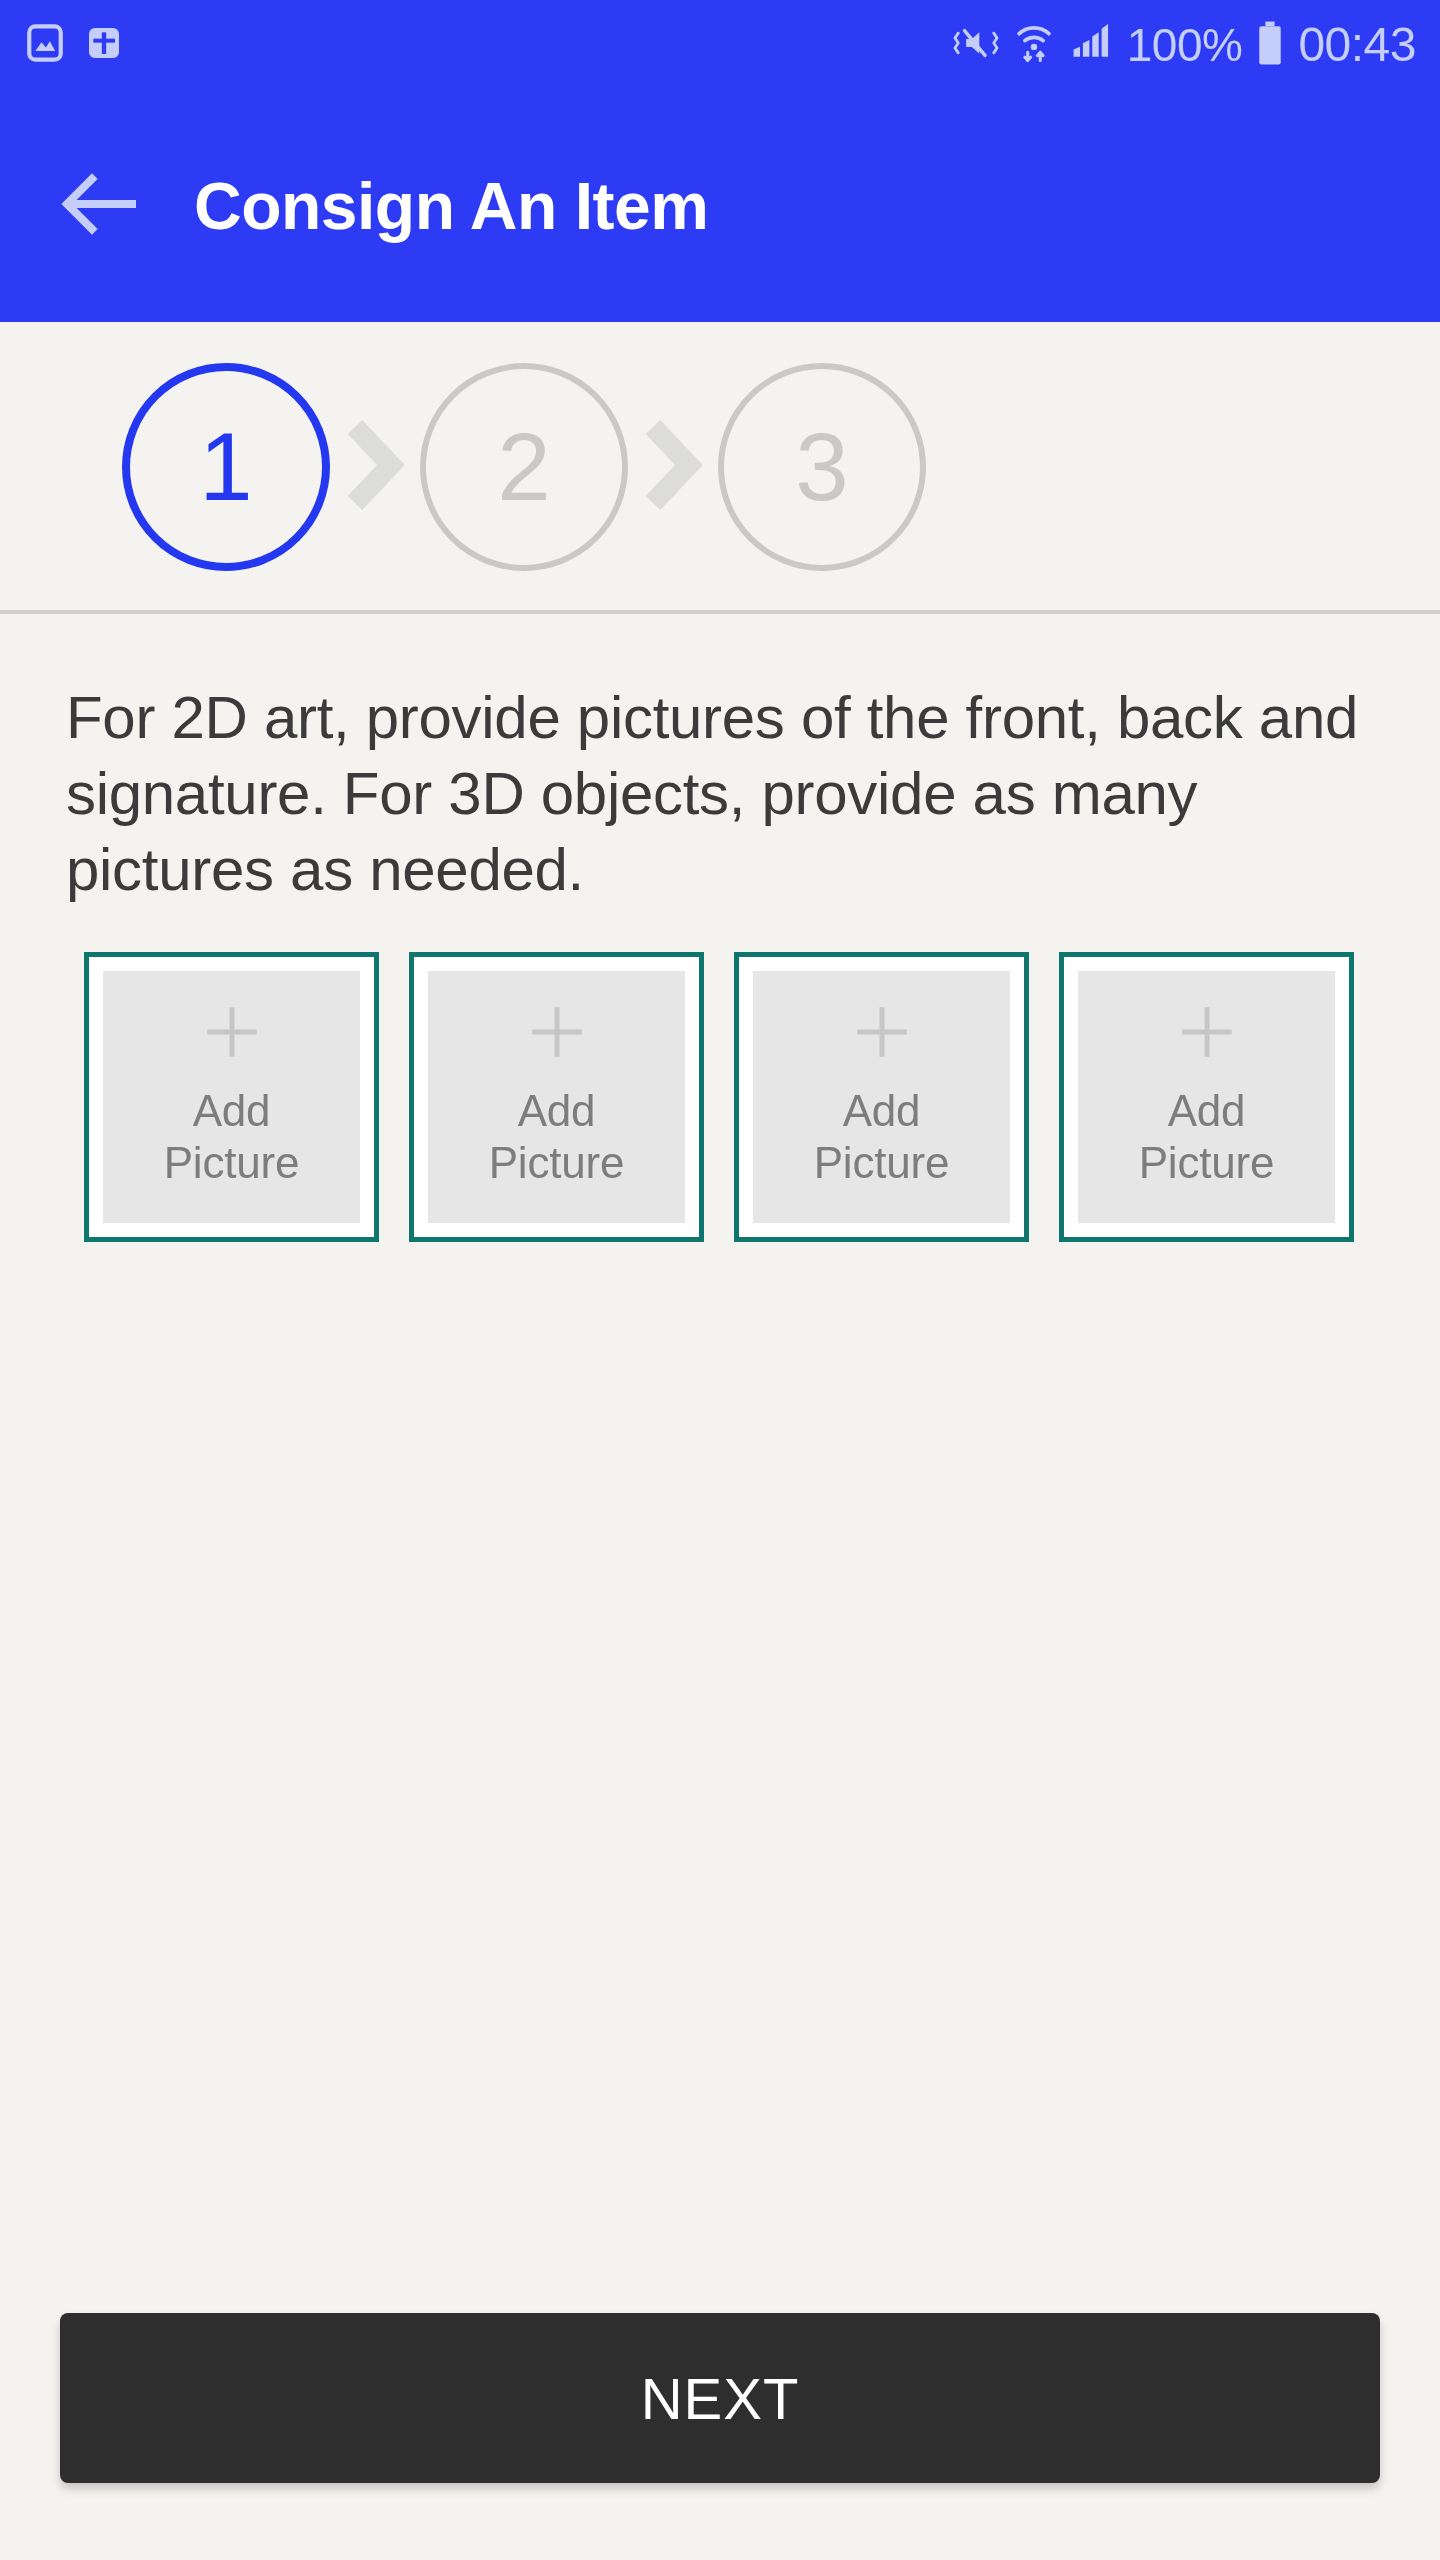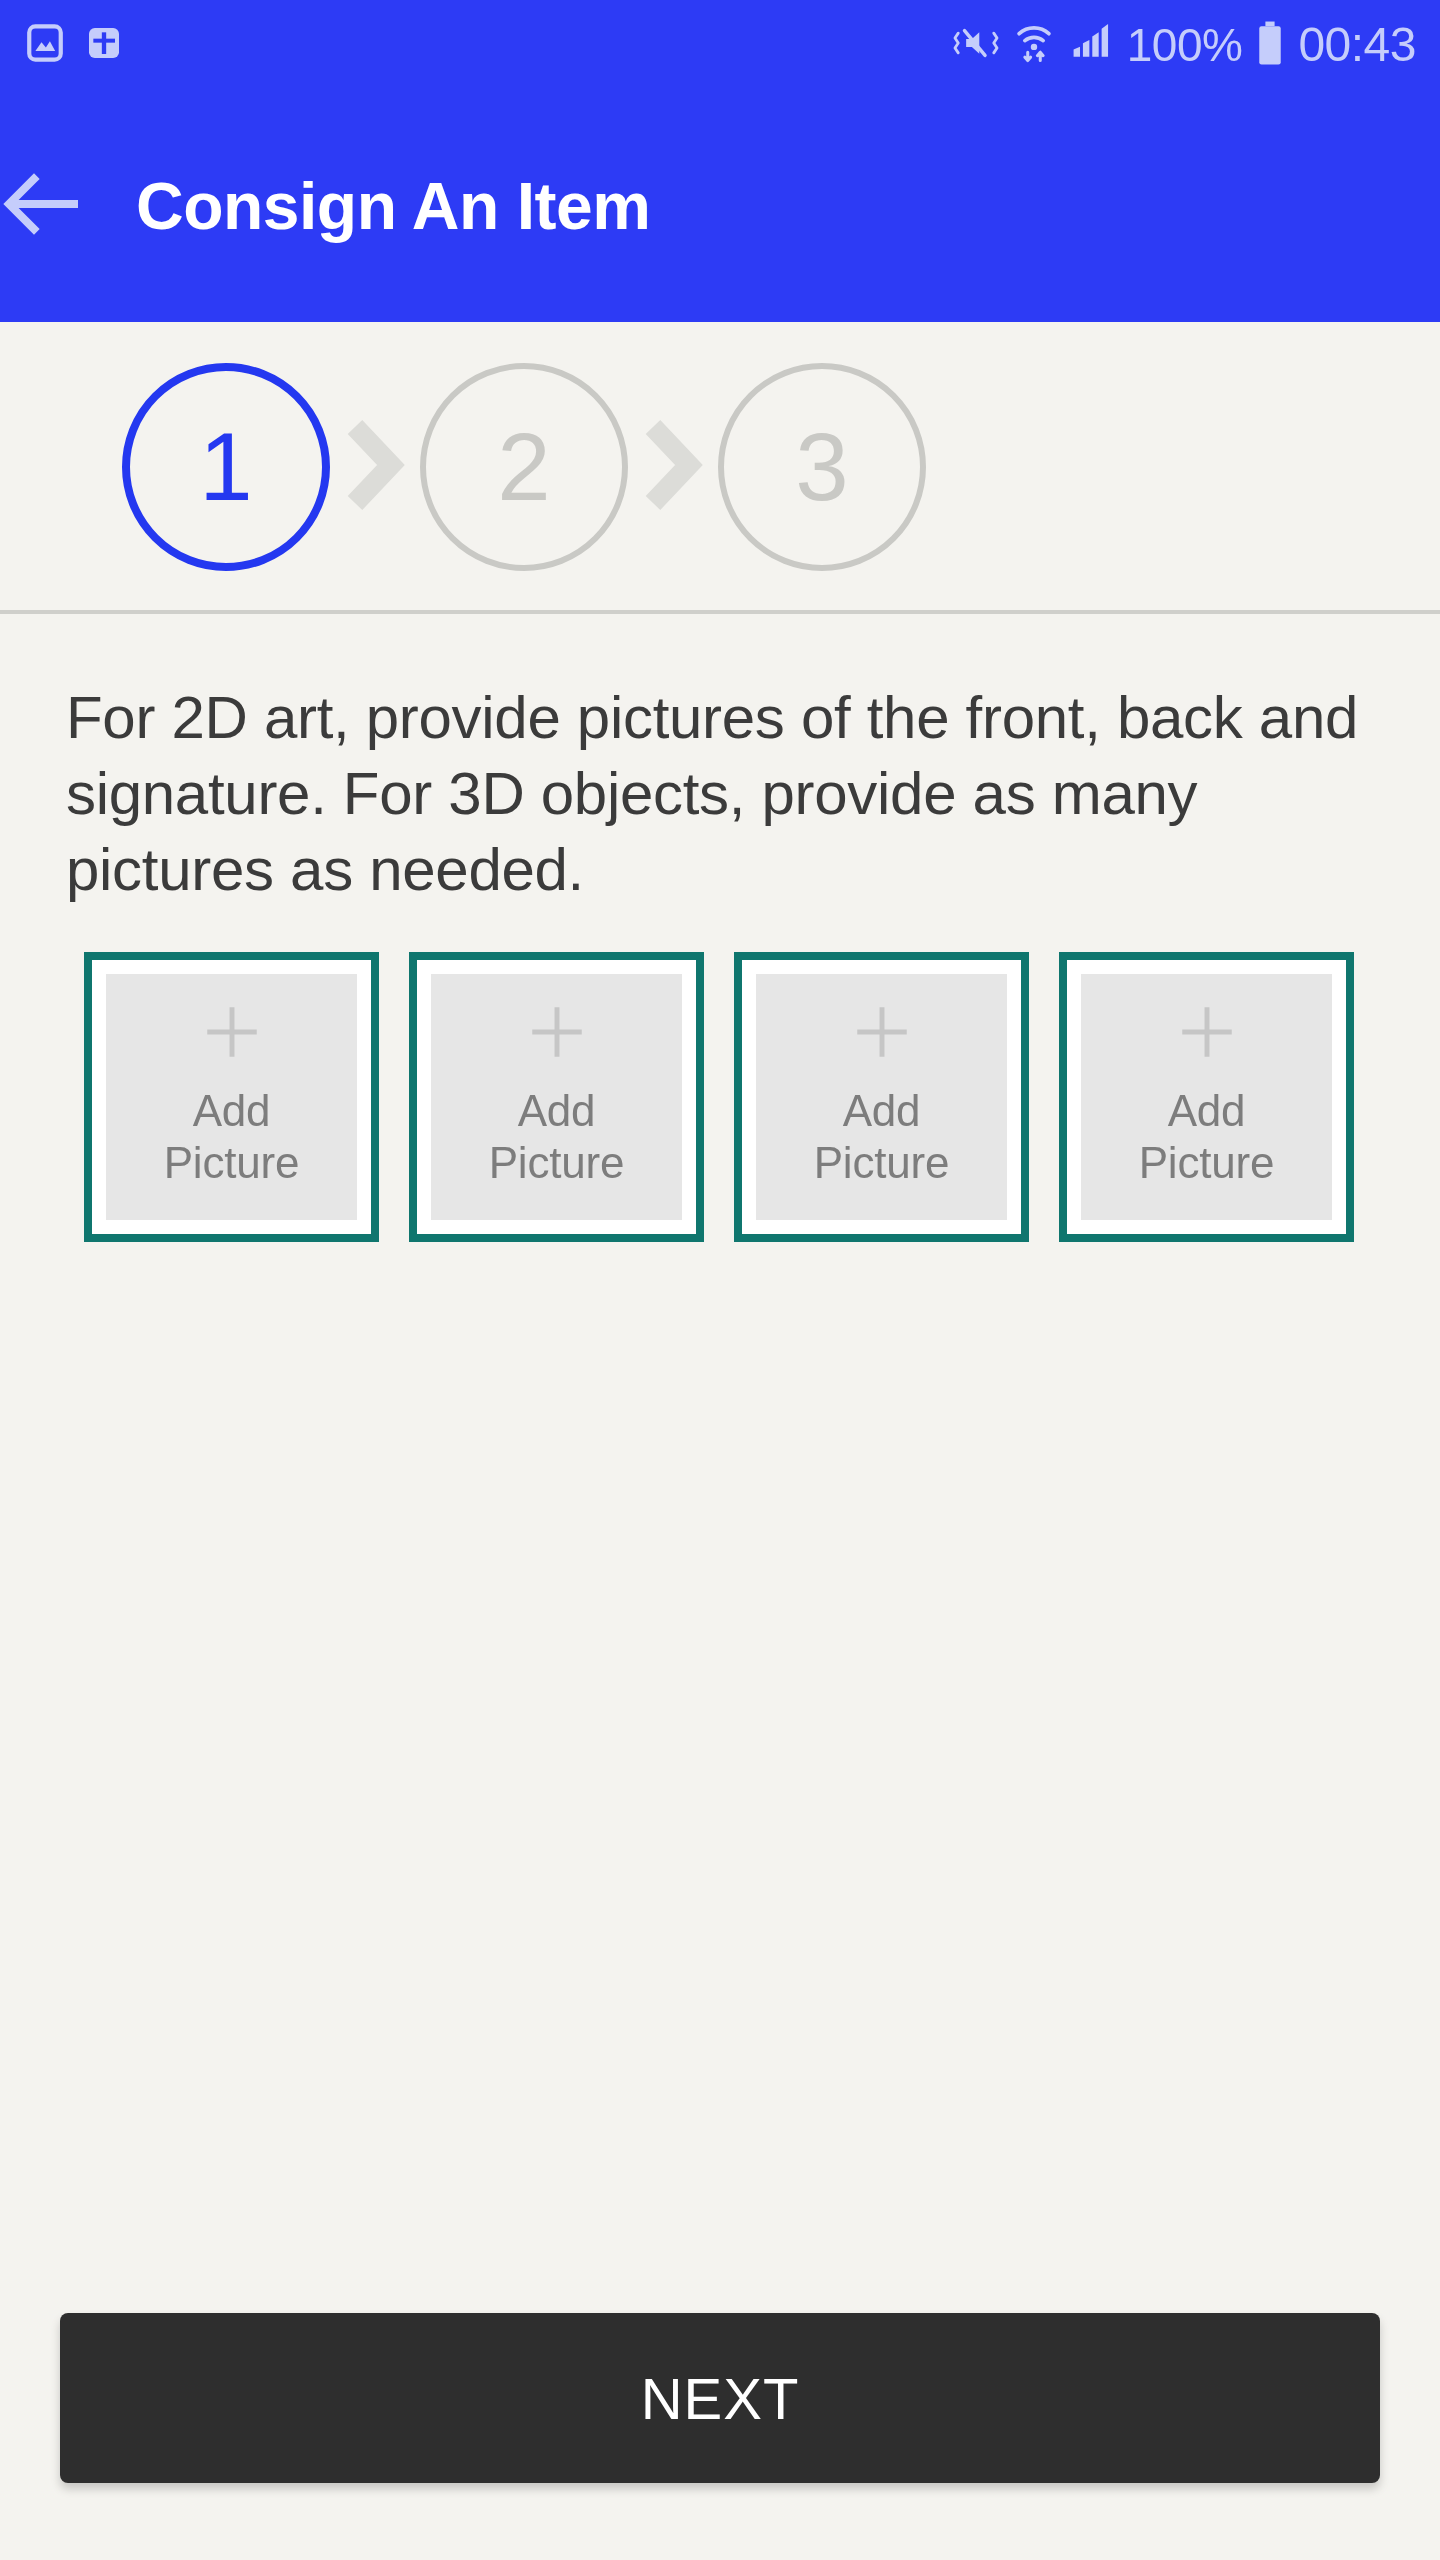--- a/index.html
+++ b/index.html
@@ -54,20 +54,21 @@
 
   
   .appbar {
     position: absolute;
     top: 90px; left: 0;
     width: 1440px;
     height: 232px;
     background: #2d3bf5;
     display: flex;
     align-items: center;
+    padding-left: 58px;
   }
   .back-btn {
     width: 84px; height: 84px;
     display: flex; align-items: center; justify-content: center;
     cursor: pointer;
   }
   .appbar-title {
     color: #ffffff;
     font-size: 66px;
     font-weight: bold;
@@ -145,21 +146,21 @@
     top: 952px;
     left: 84px;
     width: 1280px;
     display: flex;
     gap: 30px;
   }
   .tile {
     width: 295px;
     height: 290px;
     background: #ffffff;
-    border: 8px solid #0f766e;
+    border: 5px solid #0f766e;
     padding: 14px;
     cursor: pointer;
     flex: 0 0 auto;
   }
   .tile-inner {
     width: 100%;
     height: 100%;
     background: #e6e6e6;
     display: flex;
     flex-direction: column;

